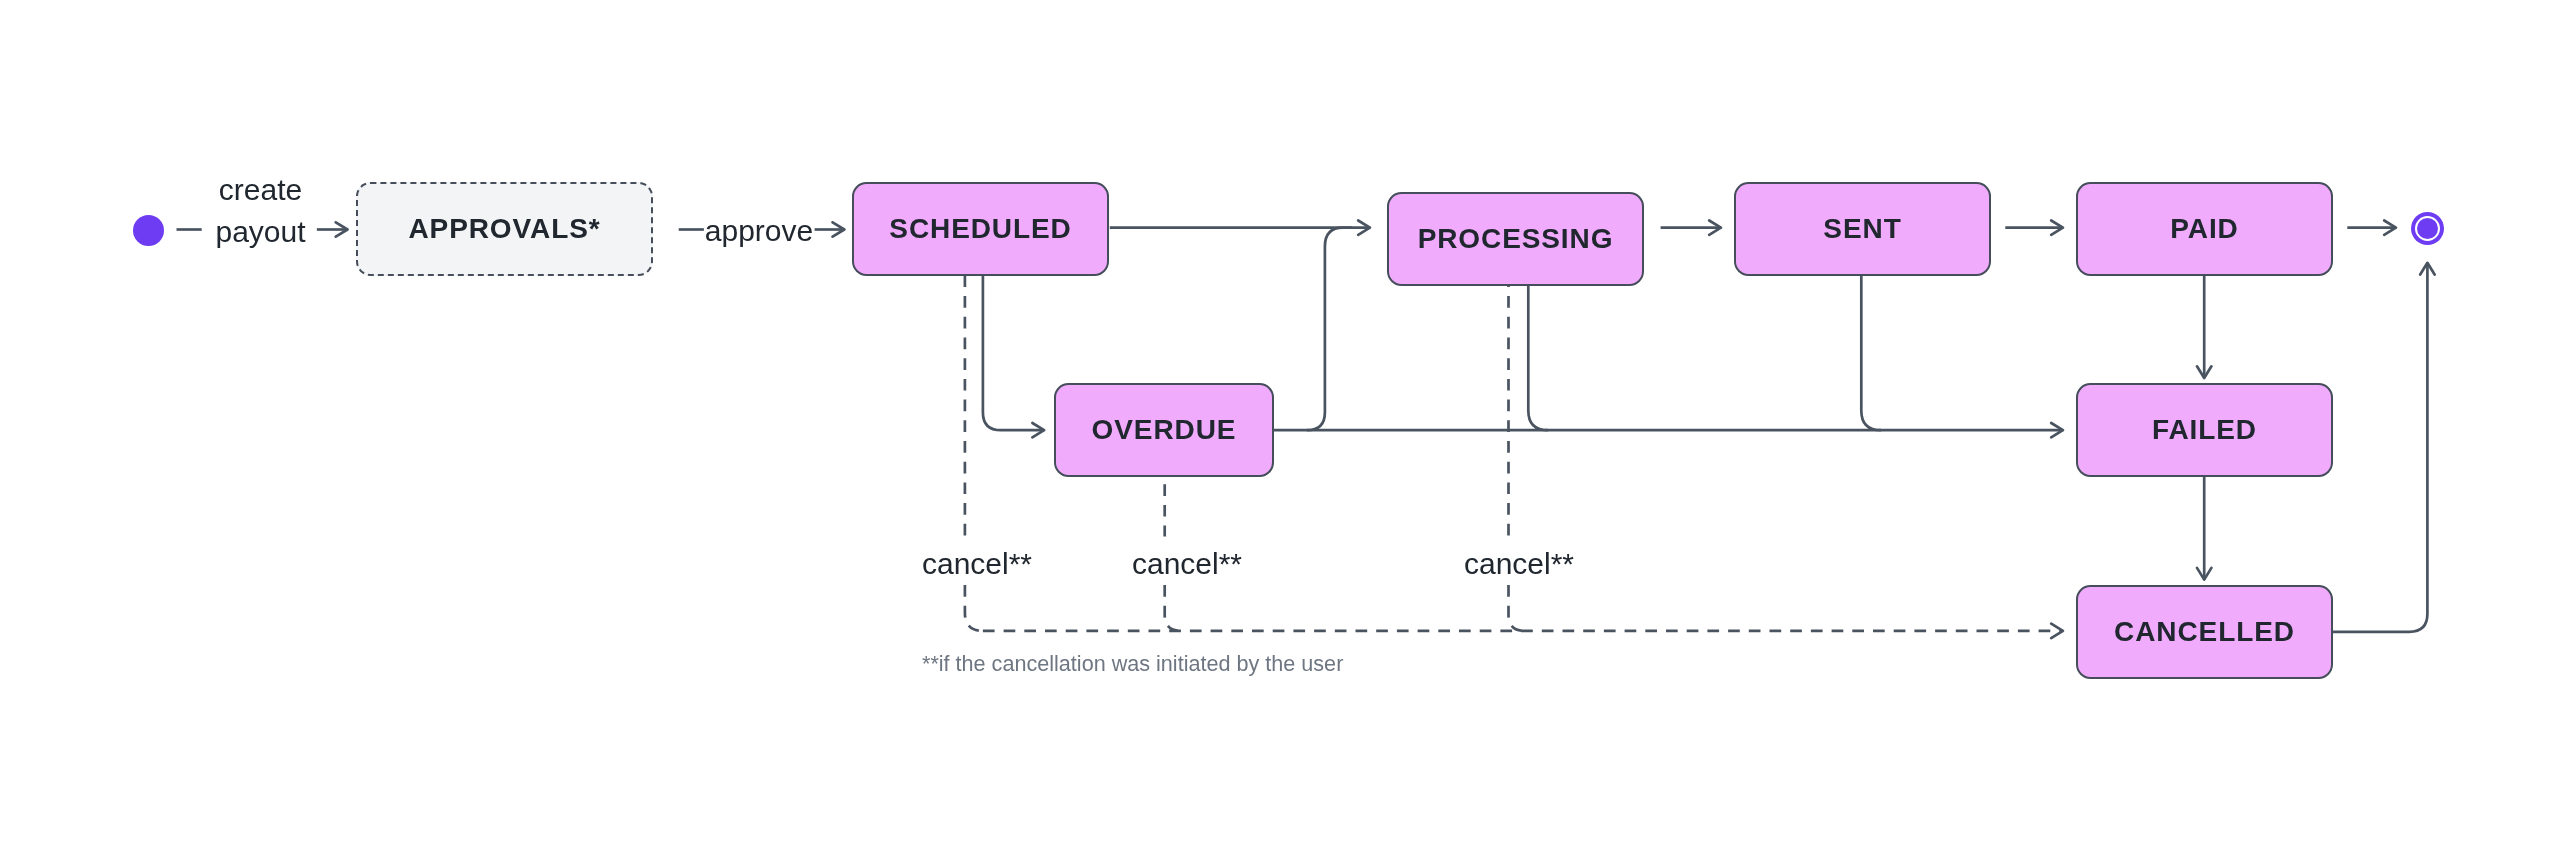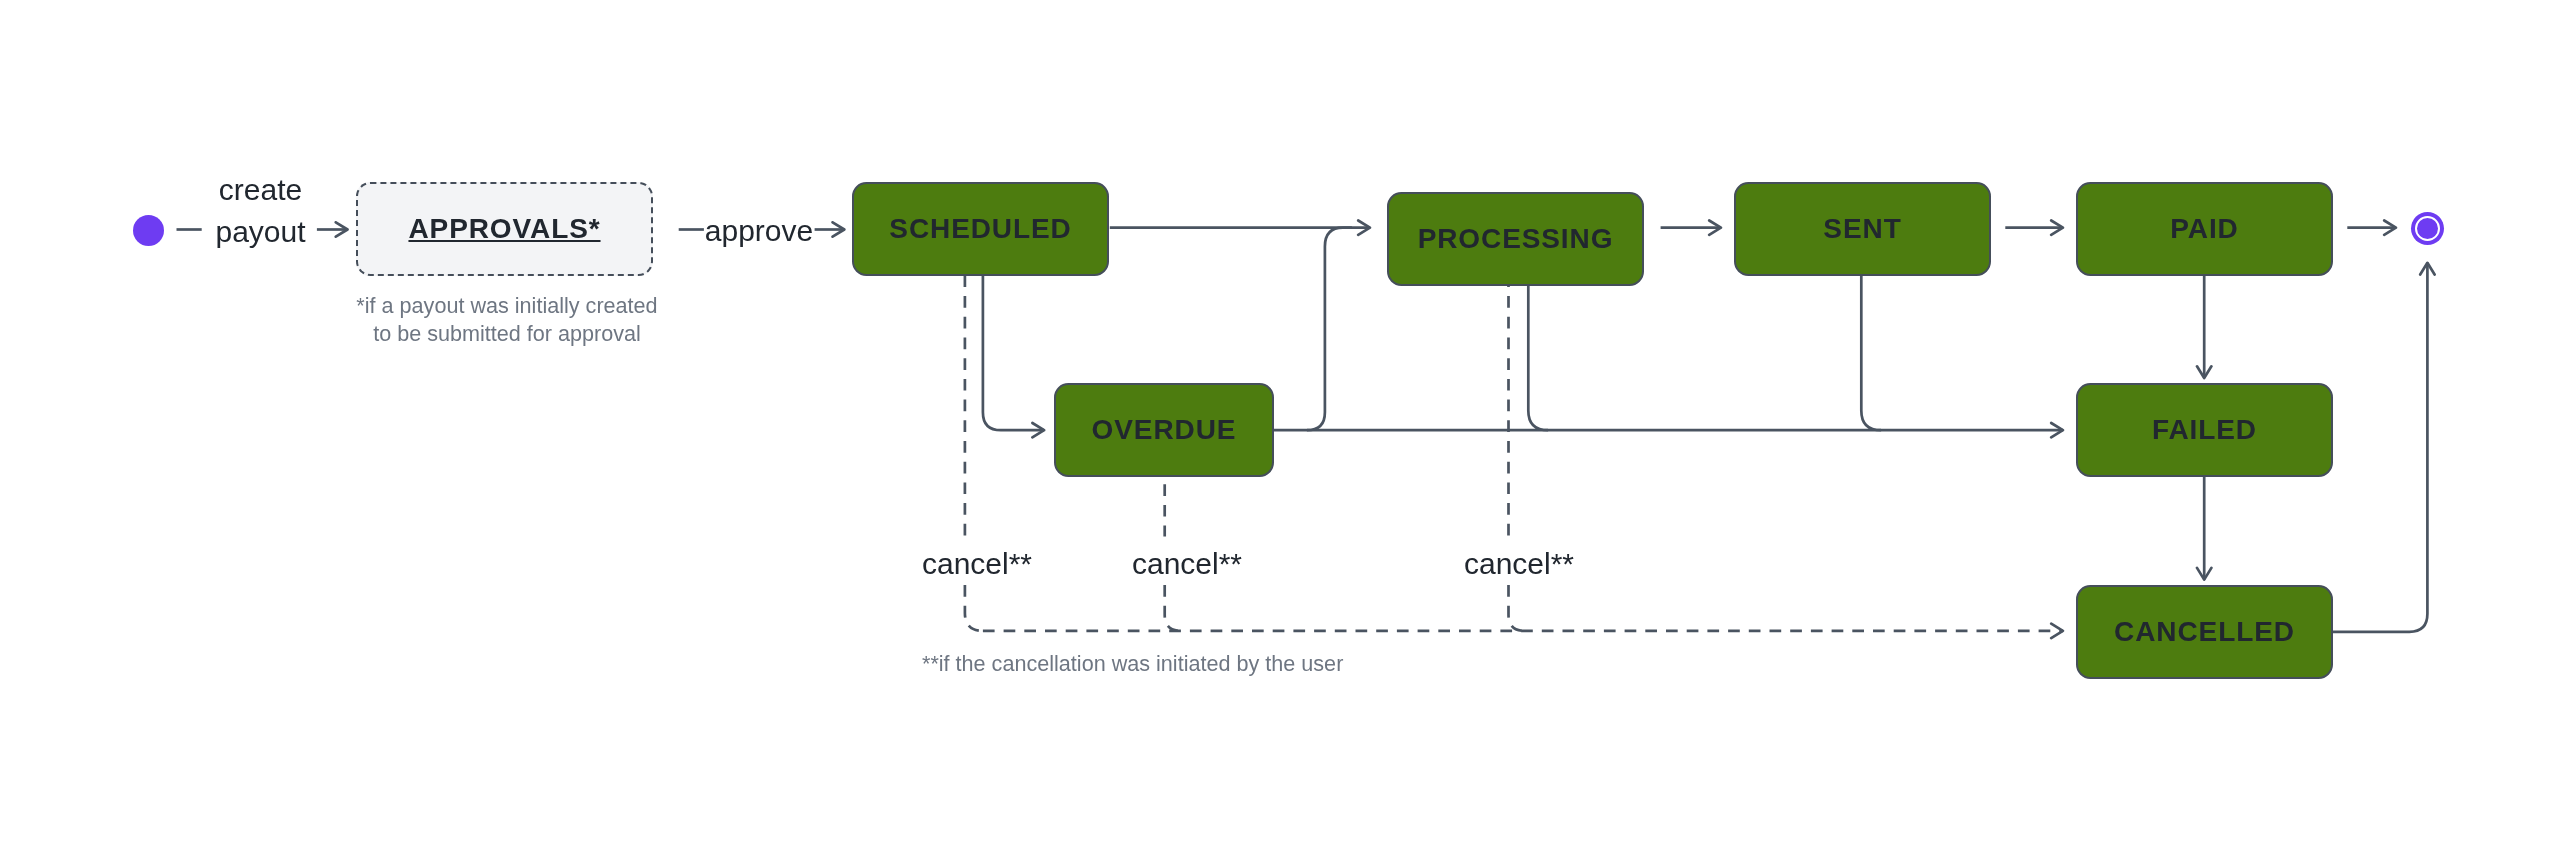--- a/index.html
+++ b/index.html
@@ -10,24 +10,24 @@
     --muted-text:#6e7682;
     --approvals-fill:#f3f4f6;
   }
   html,body{margin:0;padding:0;background:#ffffff;}
   body{font-family:"Liberation Sans","DejaVu Sans",sans-serif;}
   .canvas{position:relative;width:2576px;height:855px;background:#ffffff;overflow:hidden;}
   .edges{position:absolute;left:0;top:0;width:2576px;height:855px;}
   .edge{stroke:var(--line);stroke-width:3;fill:none;}
   .edge.dashed{stroke-dasharray:13 10;}
   .node{position:absolute;display:flex;align-items:center;justify-content:center;
-        background:#4d7c0f;border:2.7px solid var(--node-border);border-radius:14.4px;
+        background:#f0abfc;border:2.7px solid var(--node-border);border-radius:14.4px;
         font-size:28px;font-weight:700;letter-spacing:0.9px;color:var(--node-text);
         box-sizing:border-box;white-space:nowrap;}
-  .node.dashed-node{border-style:dashed;background:var(--approvals-fill);text-decoration:underline;}
+  .node.dashed-node{border-style:dashed;background:var(--approvals-fill);}
   .lbl{position:absolute;color:var(--node-text);font-size:30px;line-height:42px;
        text-align:center;white-space:nowrap;}
   .muted{position:absolute;color:var(--muted-text);font-size:21.6px;line-height:28px;
          white-space:nowrap;}
   .dot{position:absolute;left:133px;top:215px;width:31px;height:31px;
        background:var(--accent);border-radius:50%;}
   .end-state{position:absolute;left:2411px;top:212px;width:33px;height:33px;
        background:var(--accent);border-radius:50%;}
   .end-state .ring{position:absolute;inset:3.6px;border:2.7px solid #ffffff;border-radius:50%;}
 </style>
@@ -91,20 +91,16 @@
 
   <div class="node dashed-node" style="left:356px;top:182px;width:297px;height:94px;">APPROVALS*</div>
   <div class="node" style="left:852px;top:182px;width:257px;height:94px;">SCHEDULED</div>
   <div class="node" style="left:1387px;top:192px;width:257px;height:94px;">PROCESSING</div>
   <div class="node" style="left:1734px;top:182px;width:257px;height:94px;">SENT</div>
   <div class="node" style="left:1054px;top:383px;width:220px;height:94px;">OVERDUE</div>
   <div class="node" style="left:2076px;top:182px;width:257px;height:94px;">PAID</div>
   <div class="node" style="left:2076px;top:383px;width:257px;height:94px;">FAILED</div>
   <div class="node" style="left:2076px;top:585px;width:257px;height:94px;">CANCELLED</div>
 
-  <div class="muted" style="left:327px;top:292px;width:360px;text-align:center;white-space:normal;">
-    <div>*if a payout was initially created</div>
-    <div>to be submitted for approval</div>
-  </div>
   <div class="muted" style="left:922px;top:650px;">**if the cancellation was initiated by the user</div>
 
 </div>
 
 
 </body></html>

